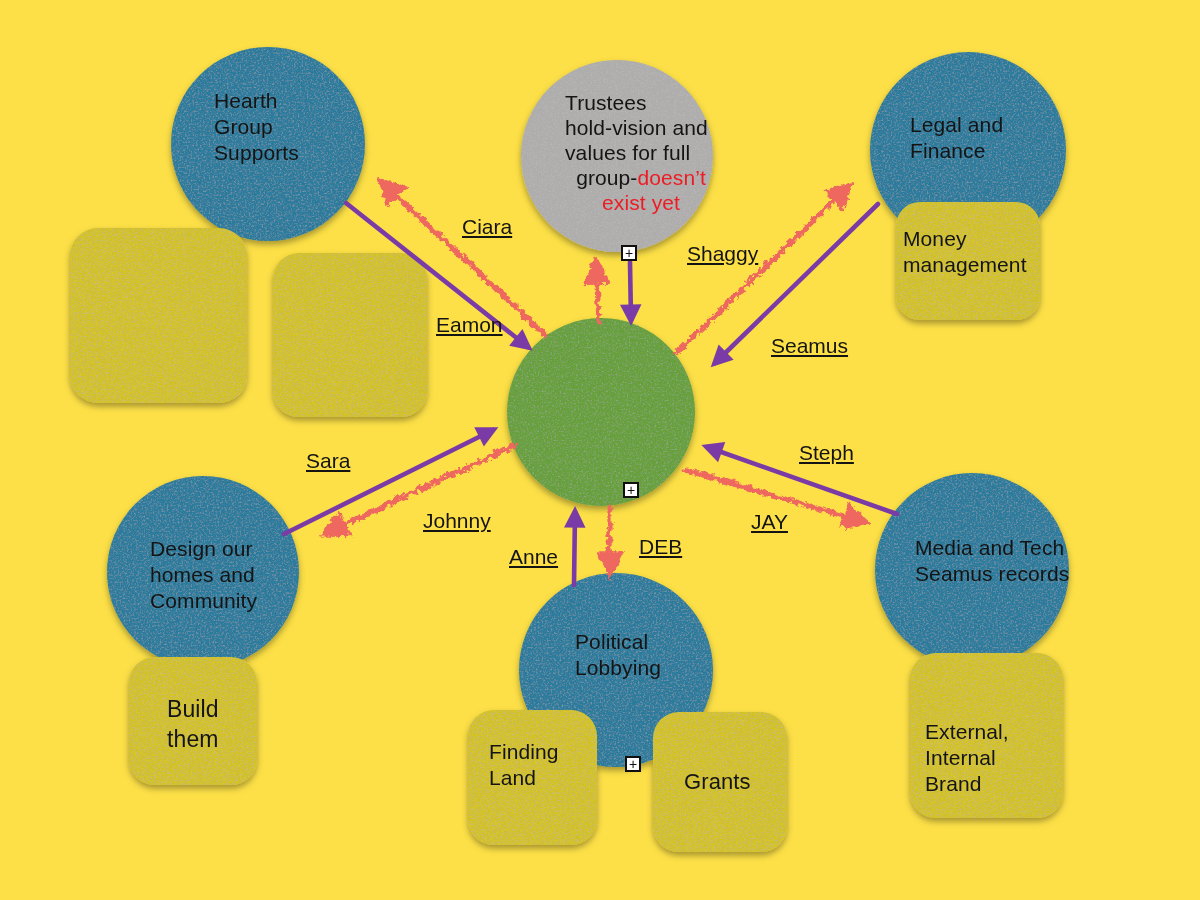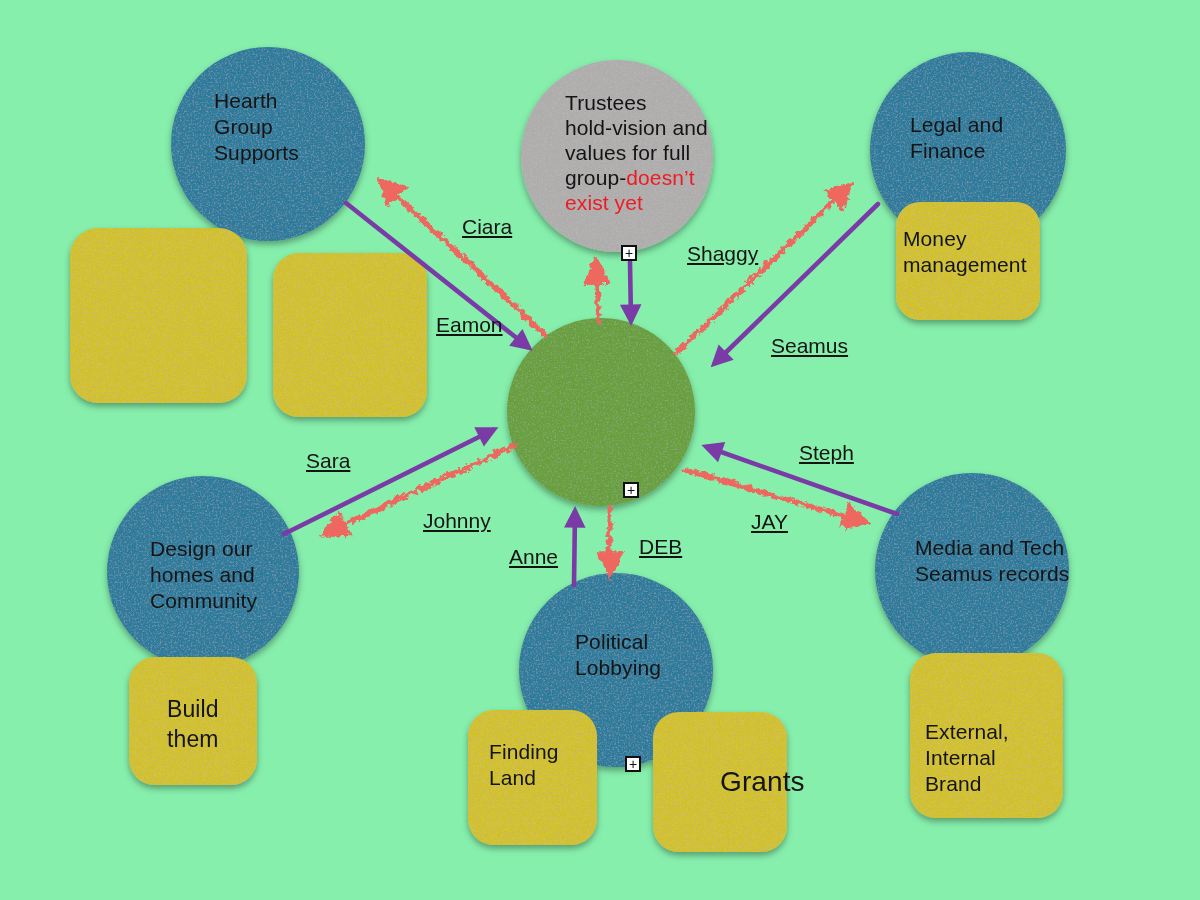--- a/index.html
+++ b/index.html
@@ -1,29 +1,29 @@
 <!DOCTYPE html>
 <html><head>
 <meta charset="utf-8">
 <style>
   html,body{margin:0;padding:0;background:#ffffff;}
   .stage{
-    position:relative;width:1200px;height:900px;background:#86efac;overflow:hidden;
+    position:relative;width:1200px;height:900px;background:#fde047;overflow:hidden;
     font-family:"Liberation Sans", sans-serif;
   }
   .stage svg{position:absolute;left:0;top:0;}
   .lbl{
     position:absolute;color:#141414;font-size:21px;line-height:26px;
     letter-spacing:0.1px;white-space:nowrap;
   }
   .lbl div{white-space:nowrap;}
   .name{
     position:absolute;color:#141414;font-size:21px;line-height:24px;white-space:nowrap;text-decoration:underline;
   }
-  .center-last{}
+  .center-last{text-align:center;}
   .red-text{color:#ed1c24;}
   .plus{
     position:absolute;width:16px;height:16px;background:#ffffff;border:2px solid #101010;
     display:flex;align-items:center;justify-content:center;box-sizing:border-box;
     font-size:14px;line-height:12px;color:#101010;font-weight:400;cursor:pointer;
   }
   .plus span{display:block;transform:translateY(-0.5px);}
 </style>
 </head>
 <body>
@@ -139,21 +139,21 @@
   <div class="lbl" style="left:575px;top:629px">
     <div>Political</div>
     <div>Lobbying</div>
   </div>
 
   <div class="lbl" style="left:489px;top:739px">
     <div>Finding</div>
     <div>Land</div>
   </div>
 
-  <div class="lbl" style="left:720px;top:769px;font-size:28px">
+  <div class="lbl" style="left:684px;top:769px;font-size:22px">
     <div>Grants</div>
   </div>
 
   <div class="lbl" style="left:915px;top:535px">
     <div>Media and Tech</div>
     <div>Seamus records</div>
   </div>
 
   <div class="lbl" style="left:925px;top:719px">
     <div>External,</div>

